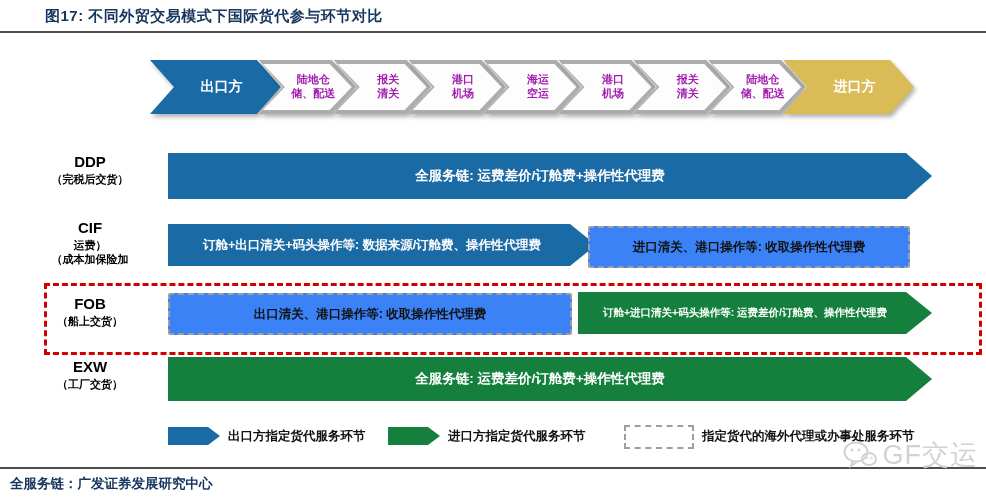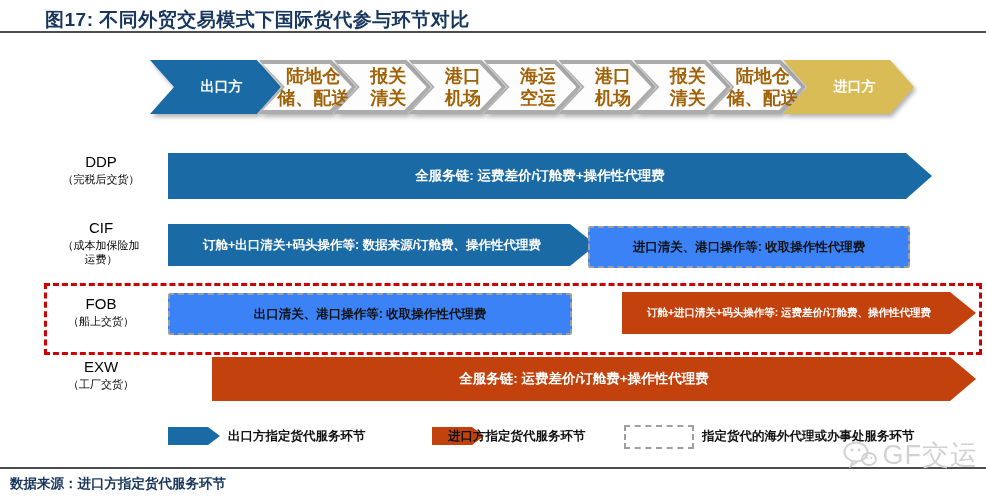--- a/index.html
+++ b/index.html
@@ -1,50 +1,50 @@
 <!DOCTYPE html>
 <html><head>
 <meta charset="utf-8">
 <style>
   html,body { margin:0; padding:0; background:#fff; }
   #fig {
     position:relative; width:986px; height:500px; background:#fff;
     font-family:"Liberation Sans","DejaVu Sans",sans-serif; overflow:hidden;
   }
   
-  .title { position:absolute; top:7px; left:10px; font-size:19px; font-weight:bold; color:#17365D; letter-spacing:.5px;padding-left:35px; }
+  .title { position:absolute; top:7px; left:10px; font-size:15px; font-weight:bold; color:#17365D; letter-spacing:.5px;padding-left:35px; }
   .title-rule { position:absolute; top:31px; left:0; width:986px; height:2px; background:#4d4d4d; }
 
   
   .chain { position:absolute; top:60px; left:150px; width:764px; height:54px; display:flex; }
   .chev { position:relative; flex:1; margin-left:-22px; filter:drop-shadow(2px 3px 2px rgba(0,0,0,.30)); }
   .chev:first-child { margin-left:0; flex:1.35; }
   .chev:last-child { flex:1.35; }
   .chev-outer { position:absolute; inset:0; background:#acacac;
     clip-path:polygon(0 0, calc(100% - 24px) 0, 100% 50%, calc(100% - 24px) 100%, 0 100%, 24px 50%); }
   .chev-inner { position:absolute; inset:4px; background:#fdfdfd;
     clip-path:polygon(0 0, calc(100% - 22px) 0, 100% 50%, calc(100% - 22px) 100%, 0 100%, 22px 50%); }
   .chev.blue .chev-outer { background:#1A6AA5; }
   .chev.gold .chev-outer { background:#D9BC55; }
   .chev-label { position:absolute; inset:0; z-index:2; display:flex; flex-direction:column;
     justify-content:center; align-items:center; padding-left:12px;
-    font-size:18px; font-weight:600; color:#a16207; line-height:1.25; text-align:center; }
+    font-size:11px; font-weight:600; color:#a21caf; line-height:1.25; text-align:center; }
   .chev.blue .chev-label, .chev.gold .chev-label { color:#fff; font-size:14px; font-weight:bold; }
 
   
-  .row-label { position:absolute; width:150px; left:26px; text-align:center; color:#000; font-weight:normal; line-height:1.3; }
+  .row-label { position:absolute; width:150px; left:15px; text-align:center; color:#000; font-weight:bold; line-height:1.3; }
   .row-label .code { font-size:15px; display:block; }
   .row-label .name { font-size:11px; display:block; }
   #ddp-label { top:152px; } #cif-label { top:218px; } #fob-label { top:294px; } #exw-label { top:357px; }
 
   
   .bar { position:absolute; display:flex; align-items:center; justify-content:center;
     color:#fff; font-weight:bold; text-align:right; filter:drop-shadow(2px 3px 2px rgba(0,0,0,.30)); }
   .arrow-r { clip-path:polygon(0 0, calc(100% - 26px) 0, 100% 50%, calc(100% - 26px) 100%, 0 100%); padding-right:20px; }
-  .blue-bg { background:#1A6AA5; } .gold-bg { background:#c2410c;margin-left:44px; }
+  .blue-bg { background:#1A6AA5; } .gold-bg { background:#15803d; }
   #ddp-bar { top:153px; left:168px; width:744px; height:46px; font-size:13.5px; }
   #cif-bar { top:224px; left:168px; width:408px; height:42px; font-size:12.5px; }
   #exw-bar { top:357px; left:168px; width:744px; height:44px; font-size:13.5px; }
   #fob-bar { top:292px; left:578px; width:334px; height:42px; font-size:10.5px; }
   .dash-box { position:absolute; border:2px dashed #9e9e9e; background:#3b82f6; border-radius:2px;
     display:flex; align-items:center; justify-content:center; font-weight:bold; font-size:12.5px; color:#111; text-align:center; }
   #cif-box { top:226px; left:588px; width:318px; height:38px; }
   #fob-box { top:293px; left:168px; width:400px; height:38px; }
   #fob-wrap { position:absolute; top:283px; left:44px; width:932px; height:66px; border:3px dashed #D00000; }
 
@@ -152,22 +152,22 @@
   <div class="row-label" id="ddp-label">
     <span class="code">DDP</span>
     <span class="name">（完税后交货）</span>
   </div>
   <div class="bar blue-bg arrow-r" id="ddp-bar">
     <span>全服务链: 运费差价/订舱费+操作性代理费</span>
   </div>
 
   <div class="row-label" id="cif-label">
     <span class="code">CIF</span>
+    <span class="name">运费）</span>
     <span class="name">（成本加保险加</span>
-    <span class="name">运费）</span>
   </div>
   <div class="bar blue-bg arrow-r" id="cif-bar">
     <span>订舱+出口清关+码头操作等: 数据来源/订舱费、操作性代理费</span>
   </div>
   <div class="dash-box" id="cif-box">
     <span>进口清关、港口操作等: 收取操作性代理费</span>
   </div>
 
   <div id="fob-wrap"></div>
   <div class="row-label" id="fob-label">
@@ -204,15 +204,15 @@
       <circle cx="9" cy="10" r="1.4" fill="#d2d2d2"></circle>
       <circle cx="16" cy="10" r="1.4" fill="#d2d2d2"></circle>
       <path d="M10 21 L8 26 L14 22" fill="none" stroke="#d2d2d2" stroke-width="2"></path>
       <ellipse cx="26" cy="19" rx="7" ry="6" fill="none" stroke="#d2d2d2" stroke-width="2"></ellipse>
       <circle cx="24" cy="18" r="1.1" fill="#d2d2d2"></circle>
       <circle cx="28.5" cy="18" r="1.1" fill="#d2d2d2"></circle>
     </svg>
     <span>GF交运</span>
   </div>
   <div class="bottom-rule"></div>
-  <div class="source">数据来源：进口方指定货代服务环节</div>
+  <div class="source">全服务链：广发证券发展研究中心</div>
 
 </div>
 
 </body></html>

